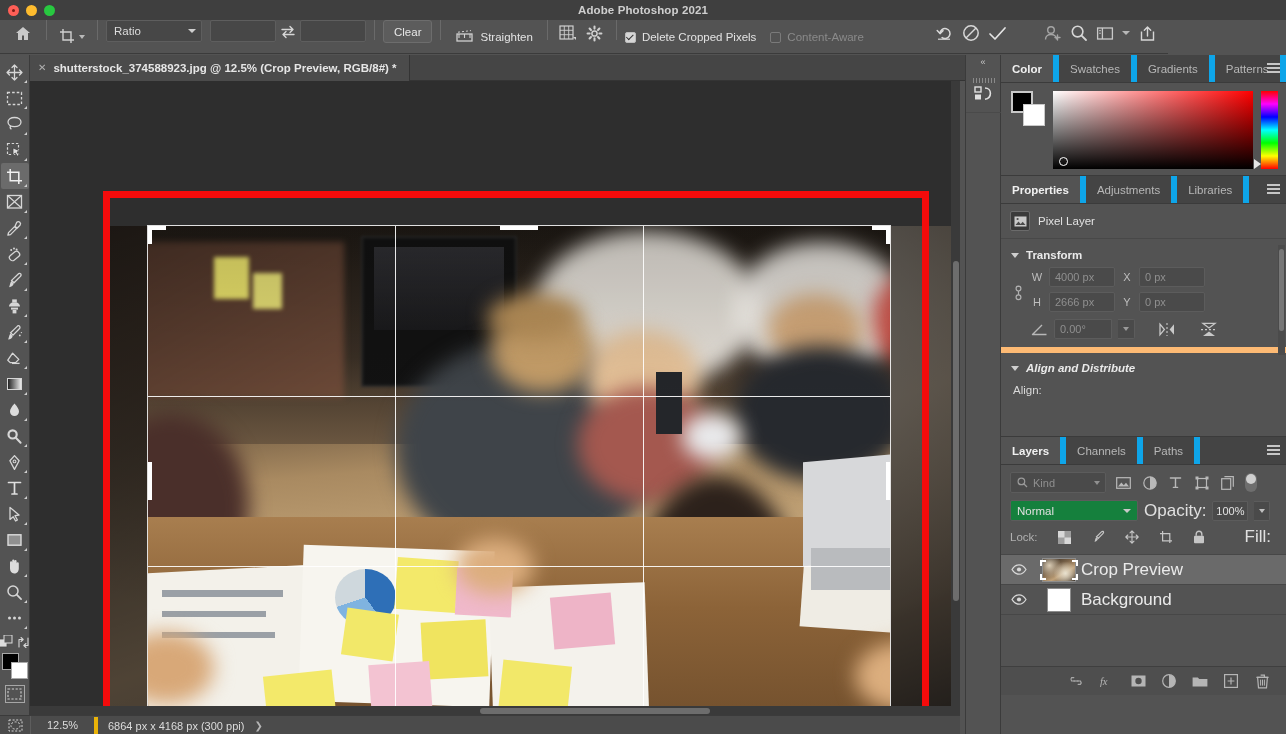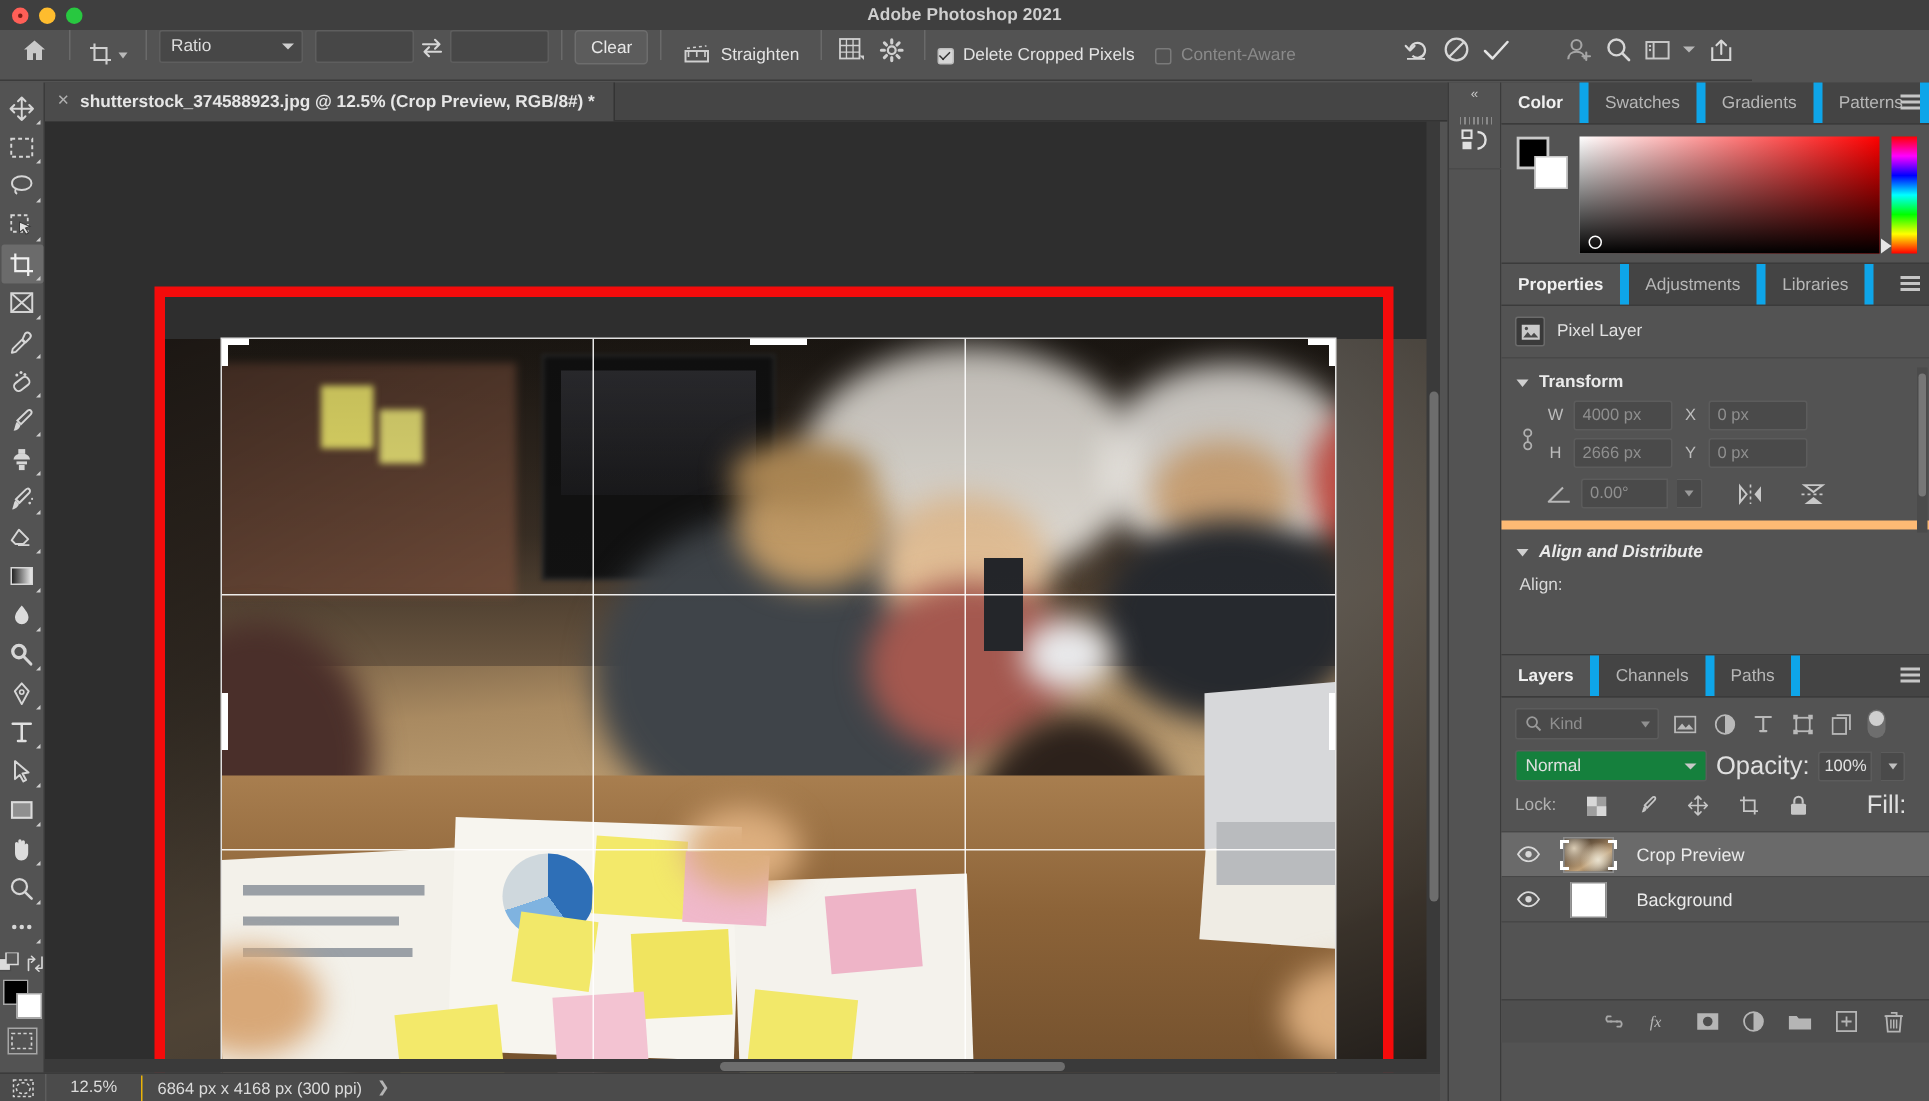--- a/index.html
+++ b/index.html
@@ -144,21 +144,21 @@
   .scroll-h{ position:absolute; left:30px; bottom:19px; height:9px; width:930px; background:#3a3a3a;}
   .scroll-h .thumb{ position:absolute; top:2px; left:450px; height:6px; width:230px; background:#6d6d6d; border-radius:3px;}
 
   
   .statusbar{
     position:absolute; left:0; bottom:0; width:960px; height:19px;
     background:#4b4b4b; display:flex; align-items:center; border-top:1px solid #3b3b3b;
   }
   .status-qm{ width:30px;height:19px;display:flex;align-items:center;justify-content:center;}
   .status-zoom{ width:64px; text-align:center; font-size:11px; color:#dcdcdc; border-left:1px solid #5d5d5d; height:19px; line-height:19px;}
-  .status-info{ padding:0 10px; font-size:11px; color:#dcdcdc; border-left:1px solid #eab308; height:17px; line-height:19px;text-align:center;}
+  .status-info{ padding:0 10px; font-size:11px; color:#dcdcdc; border-left:4px solid #eab308; height:17px; line-height:19px;text-align:center;}
   .status-arrow{ font-size:10px; color:#b5b5b5; }
 
   
   .dock-strip{
     position:absolute; left:965px; top:55px; width:36px; height:679px;
     background:#535353; border-left:1px solid #3b3b3b; border-right:1px solid #3b3b3b;
   }
   .dock-collapse{ height:14px; display:flex; align-items:center; justify-content:center; color:#c9c9c9; font-size:9px; cursor:pointer;}
   .dock-item{ width:36px;height:44px; display:flex;align-items:center;justify-content:center; border-bottom:1px solid #4a4a4a; cursor:pointer;}
   .dock-grip{ width:22px;height:5px; margin:0 auto 2px; background:
@@ -252,21 +252,21 @@
   .layer-row.selected{ background:#6a6a6a; }
   .eye-cell{ width:36px; display:flex;align-items:center;justify-content:center; cursor:pointer;}
   .lthumb{ width:34px;height:24px;border:1px solid #8d8d8d; position:relative; overflow:hidden;}
   .lthumb.photo{
     background:
       radial-gradient(circle at 20% 30%, #d9cbb4, transparent 40%),
       radial-gradient(circle at 70% 65%, #e8e1cf, transparent 45%),
       linear-gradient(150deg,#2a231c,#7a6349 40%,#c0a179 65%,#38312a);
   }
   .lthumb.white{ background:#fff; width:24px; }
-  .lname{ margin-left:10px; font-size:12px; color:#eaeaea;}
+  .lname{ font-size:17px; color:#eaeaea;}
   .thumb-wrap{ position:relative; width:44px; display:flex; justify-content:center;}
   .thumb-corners{ position:absolute; inset:2px 3px; pointer-events:none;}
   .tc{ position:absolute; width:6px;height:6px; border:2px solid #fff;}
   .layers-footer{
     position:absolute; left:0; bottom:0; width:285px; height:29px; background:#4e4e4e;
     border-top:1px solid #3f3f3f; display:flex; align-items:center; justify-content:flex-end; gap:15px; padding-right:16px;
   }
   .lfic{ width:16px;height:16px;display:flex;align-items:center;justify-content:center;cursor:pointer;color:#b5b5b5;}
   svg{ display:block; }
 </style>

